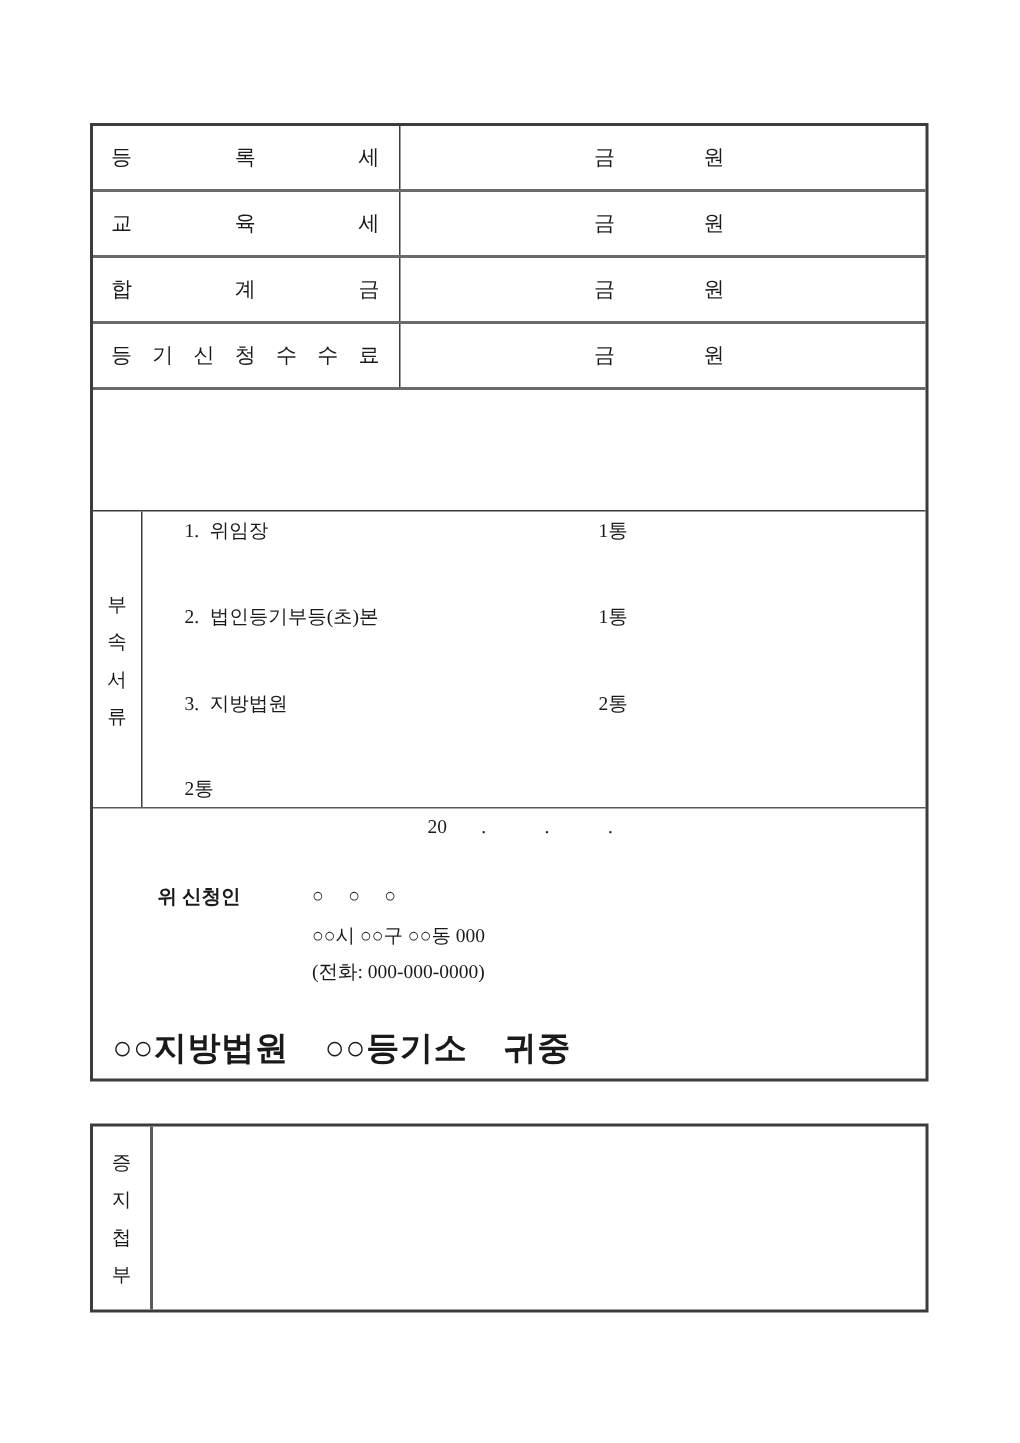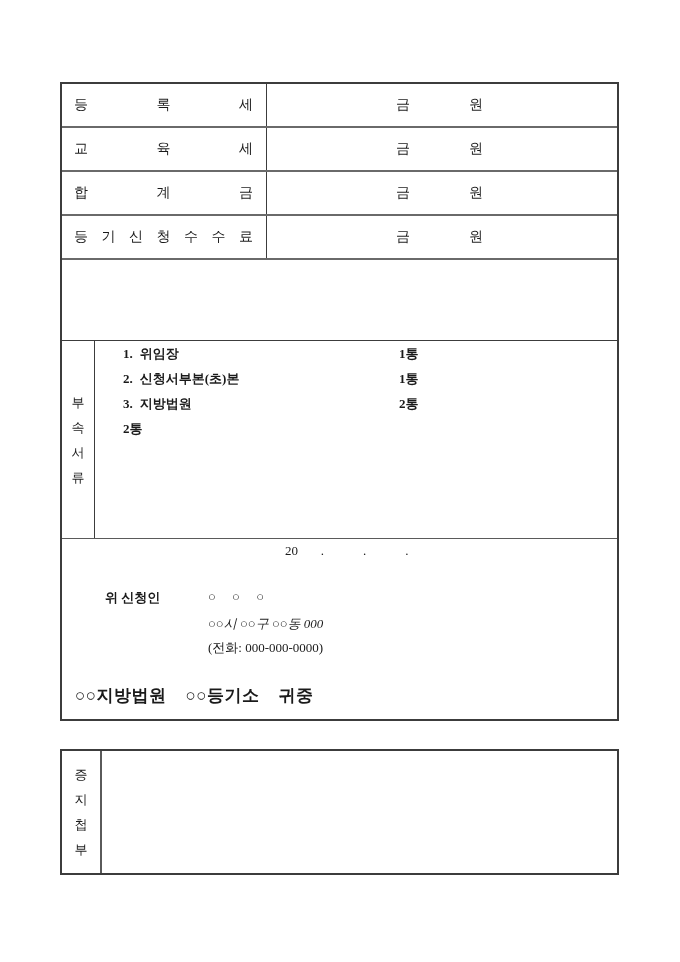--- a/index.html
+++ b/index.html
@@ -37,38 +37,38 @@
 
   
   .attach-row{top:257px;height:198px;border-bottom:1px solid #5a5a5a;}
   .side-label{
     box-sizing:border-box;display:flex;flex-direction:column;justify-content:center;
     font-size:13px;
   }
   .side-label span{display:block;line-height:25px;text-align:center;}
   .attach-side{width:33px;border-right:1px solid #3c3c3c;}
   .attach-content{
-    flex:1;display:flex;flex-direction:column;justify-content:flex-start;
-    padding-left:28px;box-sizing:border-box;font-size:13px;font-weight:bold;
+    flex:1;display:flex;flex-direction:column;justify-content:space-between;
+    padding-left:28px;box-sizing:border-box;font-size:13px;
   }
   .attach-item{display:flex;line-height:25px;}
   .att-head{width:276px;box-sizing:border-box;}
   .att-no{margin-right:7px;}
   .att-count{white-space:nowrap;}
 
   
   .signoff{position:absolute;left:0;right:0;top:455px;bottom:0;font-size:13px;}
   .date-line{position:absolute;left:207px;top:4px;white-space:pre;margin-left:16px;}
   .app-label{position:absolute;left:43px;top:50px;white-space:pre;font-weight:bold;}
   .app-name{position:absolute;left:146px;top:50px;white-space:pre;}
-  .app-address{position:absolute;left:146px;top:76px;white-space:pre;font-style:italic;}
+  .app-address{position:absolute;left:146px;top:76px;white-space:pre;}
   .app-phone{position:absolute;left:146px;top:100px;white-space:pre;}
   .court-line{
     position:absolute;left:13px;top:145px;
-    font-size:17px;font-weight:bold;white-space:pre;letter-spacing:0.5px;
+    font-size:22px;font-weight:bold;white-space:pre;letter-spacing:0.5px;
   }
 
   
   .stamp-table{
     position:absolute;left:60px;top:749px;width:559px;height:126px;
     border:2px solid #3c3c3c;box-sizing:border-box;display:flex;background:#ffffff;
   }
   .stamp-side{width:40px;border-right:2px solid #5a5a5a;}
   .stamp-content{flex:1;}
 </style>
@@ -147,21 +147,21 @@
           <span>속</span>
           <span>서</span>
           <span>류</span>
         </div>
       <div class="attach-content">
         <div class="attach-item">
           <span class="att-head"><span class="att-no">1.</span><span>위임장</span></span>
           <span class="att-count">1통</span>
         </div>
         <div class="attach-item">
-          <span class="att-head"><span class="att-no">2.</span><span>신청서부본(초)본</span></span>
+          <span class="att-head"><span class="att-no">2.</span><span>법인등기부등(초)본</span></span>
           <span class="att-count">1통</span>
         </div>
         <div class="attach-item">
           <span class="att-head"><span class="att-no">3.</span><span>지방법원</span></span>
           <span class="att-count">2통</span>
         </div>
         <div class="attach-item">
           <span class="att-count">2통</span>
         </div>
       </div>

